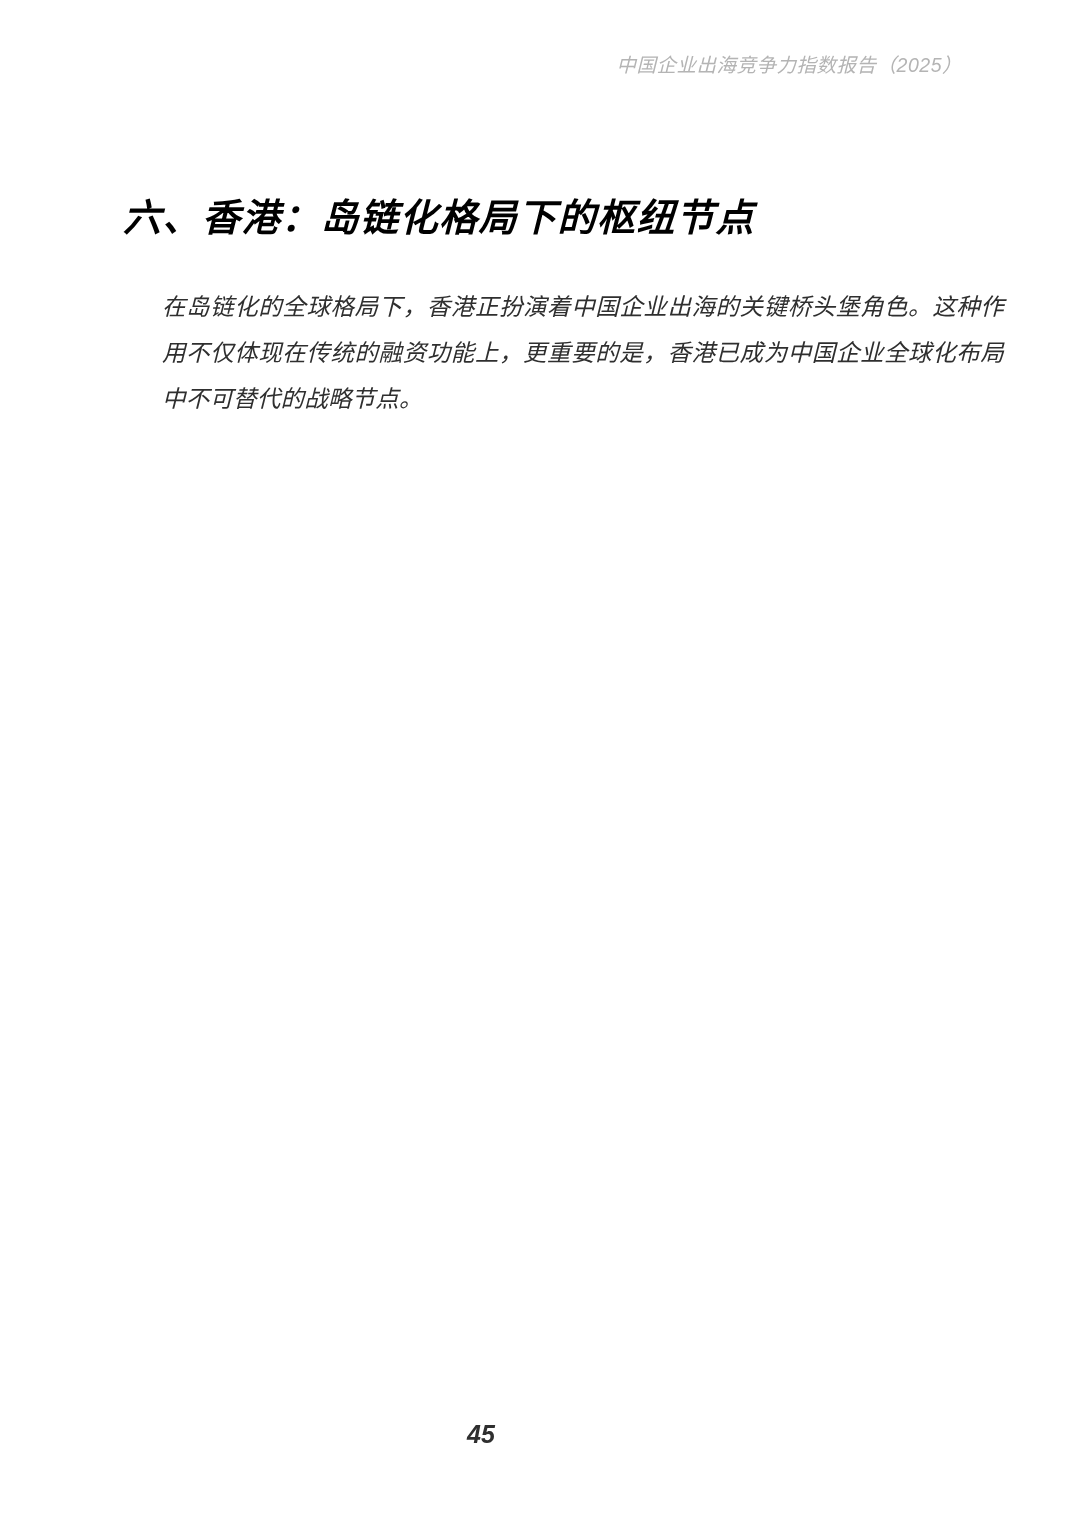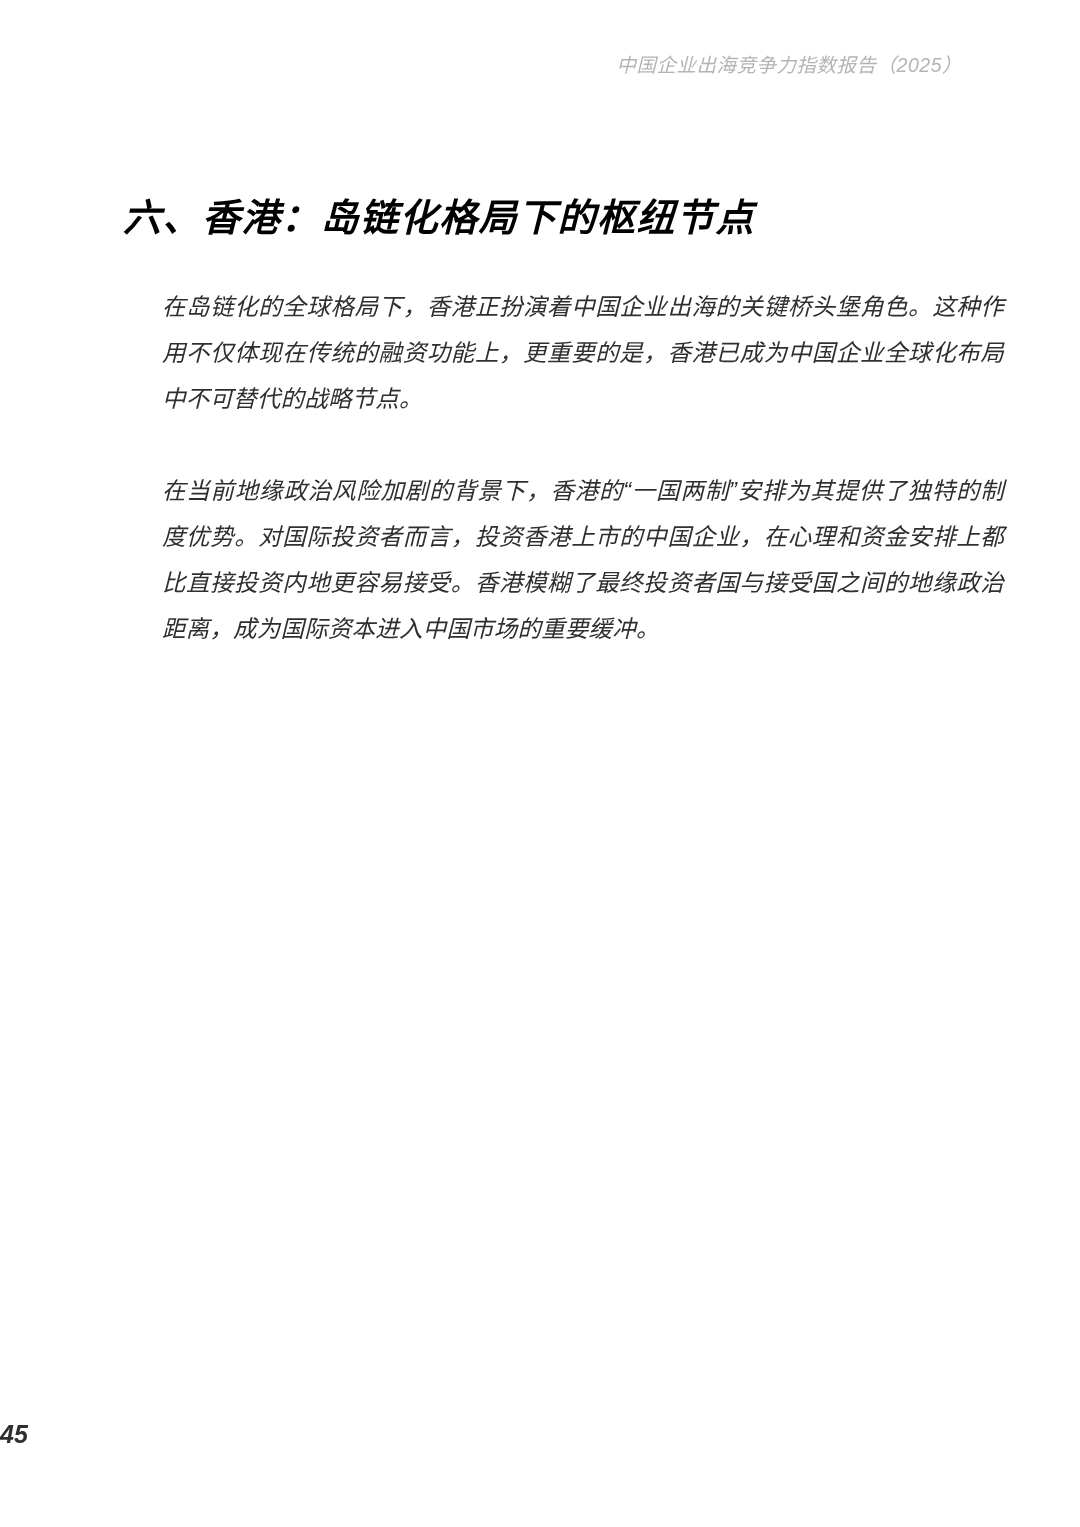--- a/index.html
+++ b/index.html
@@ -59,35 +59,34 @@
     margin: 0 0 46px 0;
   }
   .para:last-child {
     margin-bottom: 0;
   }
   .page-number {
     position: absolute;
     left: 0;
     right: 118px;
     top: 1420px;
-    text-align: left;
+    text-align: center;
     font-size: 25px;
     font-weight: 700;
     color: #2f2f2f;
   }
 </style>
 </head>
 <body>
 
 <div class="page">
 
   <div class="running-header">中国企业出海竞争力指数报告（2025）</div>
 
   <h1 class="section-title">六、香港：岛链化格局下的枢纽节点</h1>
 
   <div class="body-block">
     <p class="para">在岛链化的全球格局下，香港正扮演着中国企业出海的关键桥头堡角色。这种作用不仅体现在传统的融资功能上，更重要的是，香港已成为中国企业全球化布局中不可替代的战略节点。</p>
-    <p class="para">在当前地缘政治风险加剧的背景下，香港的“一国两制”安排为其提供了独特的制度优势。对国际投资者而言，投资香港上市的中国企业，在心理和资金安排上都比直接投资内地更容易接受。香港模糊了最终投资者国与接受国之间的地缘政治距离，成为国际资本进入中国市场的重要缓冲。</p>
   </div>
 
   <div class="page-number">45</div>
 
 </div>
 
 </body></html>

